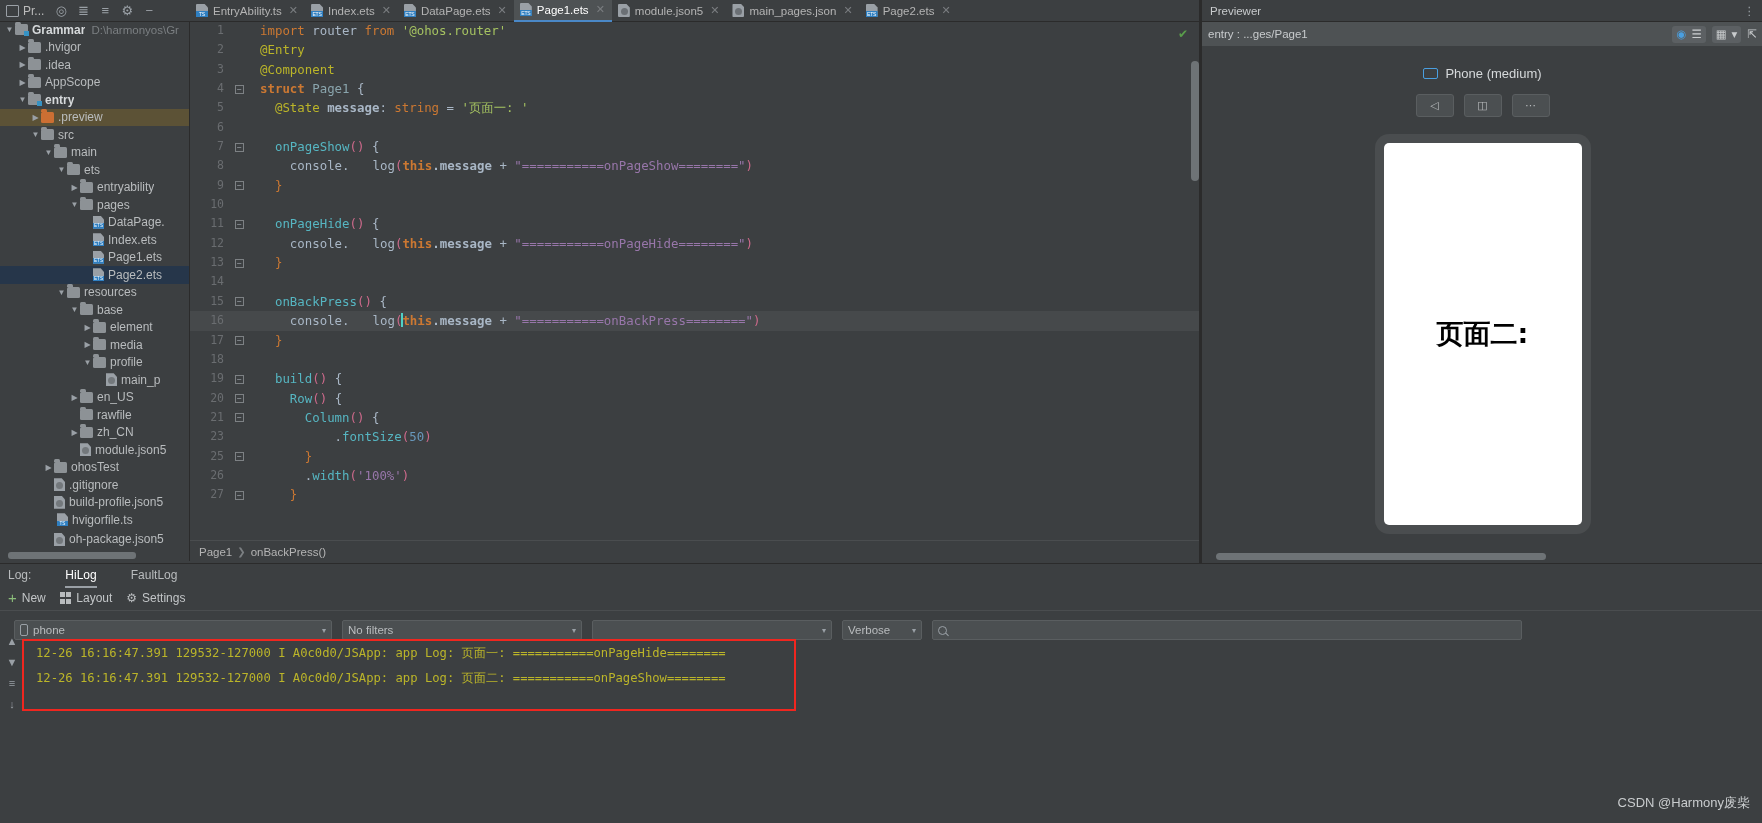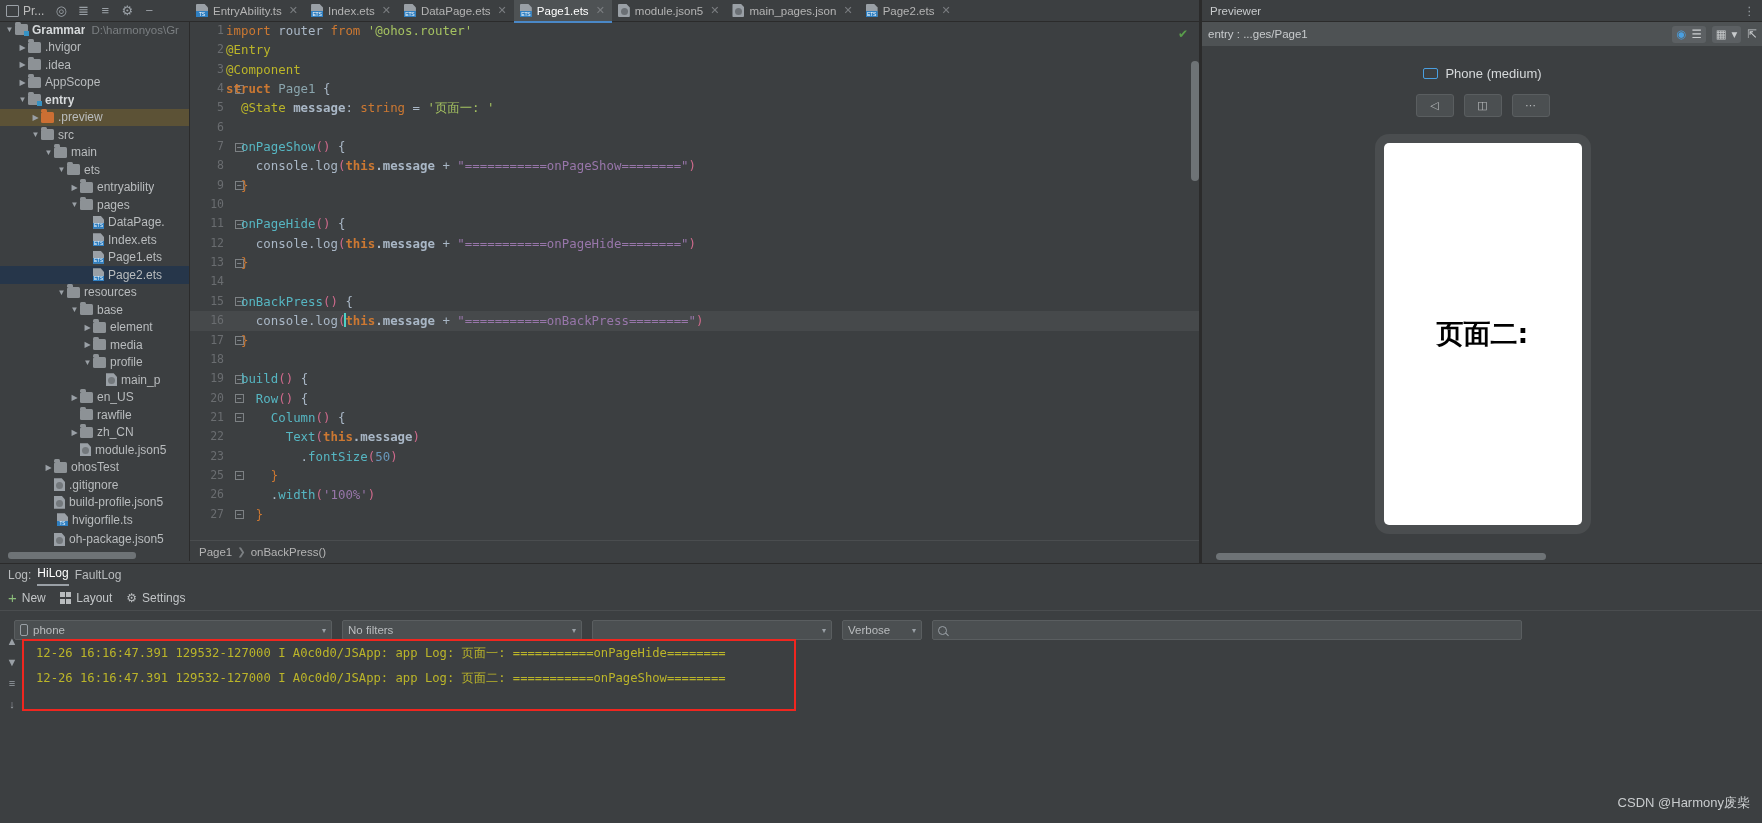--- a/index.html
+++ b/index.html
@@ -30,21 +30,21 @@
     background:#3c3f41;border-bottom:1px solid #2b2b2b;
     display:flex;align-items:center;z-index:5;
   }
   .proj-btn{display:flex;align-items:center;gap:4px;padding:0 6px;height:21px;}
   .proj-btn .sq{width:11px;height:10px;border:1.6px solid #9aa0a6;border-radius:1px;}
   .tool-ico{width:22px;height:21px;display:flex;align-items:center;justify-content:center;color:#9aa0a6;font-size:13px;}
 
   
   .tabs{
     position:absolute;left:190px;top:0;height:21px;width:1010px;
-    display:flex;align-items:flex-start;z-index:6;
+    display:flex;align-items:center;z-index:6;
   }
   .tab{
     display:flex;align-items:center;gap:5px;height:21px;padding:0 7px 0 6px;
     color:#b4b4b4;font-size:11.5px;white-space:nowrap;cursor:default;
   }
   .tab.active{background:#4e5254;color:#ffffff;border-bottom:2px solid #4a88c7;}
   .tab .x{color:#7a7d80;font-size:11px;margin-left:2px;}
   .ficon{
     width:12px;height:13px;border-radius:1px;position:relative;flex:none;
     background:#9aa0a6;
@@ -118,32 +118,32 @@
   .codearea{position:absolute;left:0;top:0;width:100%;height:100%;}
   .cline{
     position:relative;height:19.35px;line-height:19.35px;white-space:pre;
     font-family:"DejaVu Sans Mono",monospace;font-size:12.4px;
   }
   .cline.cur{background:#46494b;}
   .ln{
     position:absolute;left:0;width:34px;text-align:right;color:#6a6d70;font-size:11.5px;
     font-family:"DejaVu Sans Mono",monospace;
   }
-  .code{position:absolute;left:36px;}
+  .code{position:absolute;left:70px;}
   .fold{
     position:absolute;left:45px;top:5.5px;width:9px;height:9px;border:1px solid #7d8184;
     color:#9aa0a6;font-size:8px;line-height:7px;text-align:center;box-sizing:border-box;
   }
   .kw{color:#cc7832;}
   .kw2{color:#cc7832;font-weight:bold;}
   .dec{color:#bbb529;}
   .str{color:#a5c261;}
   .str2{color:#9876aa;}
   .fn{color:#56b6c2;}
-  .fn2{color:#a9b7c6;}
+  .fn2{color:#a9b7c6;margin-left:23px;}
   .cls{color:#8aa5ad;}
   .num{color:#6897bb;}
   .plain{color:#a9b7c6;}
   .pink{color:#cf6a8c;}
   .bold{font-weight:bold;}
   .cursor{
     display:inline-block;width:2px;height:14px;background:#4fd1c5;vertical-align:-2px;
     margin:0 -1px;
   }
   .editor-scroll-v{
@@ -207,21 +207,21 @@
   .prev-scroll-h{
     position:absolute;left:14px;bottom:3px;width:330px;height:7px;background:#6e7376;border-radius:4px;
   }
 
   
   .logpanel{
     position:absolute;left:0;top:563px;width:1762px;height:260px;background:#3c3f41;
     border-top:1px solid #2b2b2b;z-index:6;
   }
   .log-tabs{
-    height:22px;display:flex;align-items:flex-end;gap:6px;padding-left:8px;font-size:12px;
+    height:22px;display:flex;align-items:flex-start;gap:34px;padding-left:8px;font-size:12px;
     color:#b9bcbe;
   }
   .log-tabs .t{height:22px;display:flex;align-items:center;}
   .log-tabs .t.active{color:#ffffff;border-bottom:2px solid #9aa0a6;}
   .log-actions{
     height:24px;display:flex;align-items:center;gap:14px;padding-left:8px;color:#c3c6c8;font-size:12px;
     border-bottom:1px solid #4a4d4f;
   }
   .act{display:flex;align-items:center;gap:5px;}
   .plus{color:#8bbd7a;font-size:15px;line-height:12px;}
@@ -513,21 +513,20 @@
         <div class="cline"><span class="ln">12</span><span class="code">    <span class="plain">console.</span><span class="fn2">log</span><span class="pink">(</span><span class="kw2">this</span><span class="plain bold">.message</span> <span class="plain">+</span> <span class="str2">"===========onPageHide========"</span><span class="pink">)</span></span></div>
         <div class="cline"><span class="ln">13</span><span class="fold">−</span><span class="code">  <span class="kw">}</span></span></div>
         <div class="cline"><span class="ln">14</span><span class="code"></span></div>
         <div class="cline"><span class="ln">15</span><span class="fold">−</span><span class="code">  <span class="fn">onBackPress</span><span class="pink">()</span> <span class="plain">{</span></span></div>
         <div class="cline cur"><span class="ln">16</span><span class="code">    <span class="plain">console.</span><span class="fn2">log</span><span class="pink">(</span><span class="cursor"></span><span class="kw2">this</span><span class="plain bold">.message</span> <span class="plain">+</span> <span class="str2">"===========onBackPress========"</span><span class="pink">)</span></span></div>
         <div class="cline"><span class="ln">17</span><span class="fold">−</span><span class="code">  <span class="kw">}</span></span></div>
         <div class="cline"><span class="ln">18</span><span class="code"></span></div>
         <div class="cline"><span class="ln">19</span><span class="fold">−</span><span class="code">  <span class="fn">build</span><span class="pink">()</span> <span class="plain">{</span></span></div>
         <div class="cline"><span class="ln">20</span><span class="fold">−</span><span class="code">    <span class="fn">Row</span><span class="pink">()</span> <span class="plain">{</span></span></div>
         <div class="cline"><span class="ln">21</span><span class="fold">−</span><span class="code">      <span class="fn">Column</span><span class="pink">()</span> <span class="plain">{</span></span></div>
-        <div class="cline"><span class="ln">22</span><span class="code">        <span class="fn">Text</span><span class="pink">(</span><span class="kw2">this</span><span class="plain bold">.message</span><span class="pink">)</span></span></div>
         <div class="cline"><span class="ln">23</span><span class="code">          <span class="plain">.</span><span class="fn">fontSize</span><span class="pink">(</span><span class="num">50</span><span class="pink">)</span></span></div>
         <div class="cline"><span class="ln">25</span><span class="fold">−</span><span class="code">      <span class="kw">}</span></span></div>
         <div class="cline"><span class="ln">26</span><span class="code">      <span class="plain">.</span><span class="fn">width</span><span class="pink">(</span><span class="str2">'100%'</span><span class="pink">)</span></span></div>
         <div class="cline"><span class="ln">27</span><span class="fold">−</span><span class="code">    <span class="kw">}</span></span></div>
       </div>
     <div class="editor-scroll-v"></div>
     <div class="check">✔</div>
   </div>
 
   <div class="breadcrumb">

